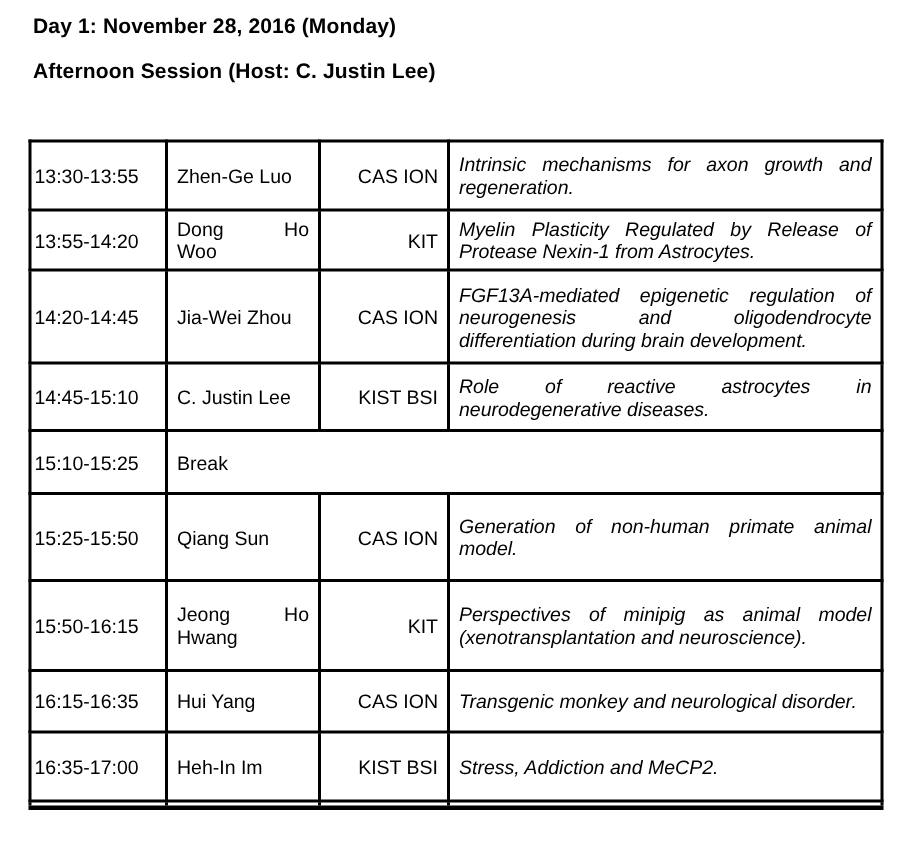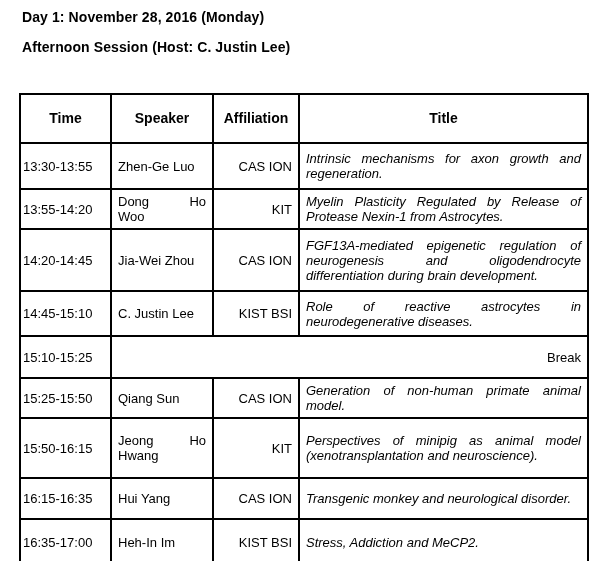--- a/index.html
+++ b/index.html
@@ -36,43 +36,37 @@
   }
   td.time{ text-align:left;padding:2px 2px;white-space:nowrap; }
   td.speaker{ text-align:left;margin-top:44px; }
   td.speaker.sp-wrap{
     white-space:pre-line;
     text-align:justify;
     text-align-last:justify;
   }
   td.affil{ text-align:right;white-space:nowrap; }
   td.title{ font-style:italic;text-align:justify; }
-  td.break-cell{ text-align:right; }
+  td.break-cell{ text-align:left; }
   tr.frag td{ padding:0;height:2px;border-bottom:3px solid #000; }
 </style>
 </head>
 <body>
 
 <div class="doc-heading line1">Day 1: November 28, 2016 (Monday)</div>
 <div class="doc-heading line2">Afternoon Session (Host: C. Justin Lee)</div>
 
 <table class="schedule">
   <colgroup>
     <col class="c-time">
       <col class="c-speaker">
       <col class="c-affil">
       <col class="c-title">
   </colgroup>
   <tbody>
-    <tr style="height:49px">
-      <th>Time</th>
-      <th>Speaker</th>
-      <th>Affiliation</th>
-      <th>Title</th>
-    </tr>
 
     <tr style="height:46px">
       <td class="time">13:30-13:55</td>
       <td class="speaker">Zhen-Ge Luo</td>
       <td class="affil">CAS ION</td>
       <td class="title">Intrinsic mechanisms for axon growth and regeneration.</td>
     </tr>
 
     <tr style="height:40px">
       <td class="time">13:55-14:20</td>
@@ -94,21 +88,21 @@
       <td class="speaker">C. Justin Lee</td>
       <td class="affil">KIST BSI</td>
       <td class="title">Role of reactive astrocytes in neurodegenerative diseases.</td>
     </tr>
 
     <tr style="height:42px">
       <td class="time">15:10-15:25</td>
       <td class="break-cell" colspan="3">Break</td>
     </tr>
 
-    <tr style="height:40px">
+    <tr style="height:58px">
       <td class="time">15:25-15:50</td>
       <td class="speaker">Qiang Sun</td>
       <td class="affil">CAS ION</td>
       <td class="title">Generation of non-human primate animal model.</td>
     </tr>
 
     <tr style="height:60px">
       <td class="time">15:50-16:15</td>
       <td class="speaker sp-wrap">Jeong Ho
 Hwang</td>

